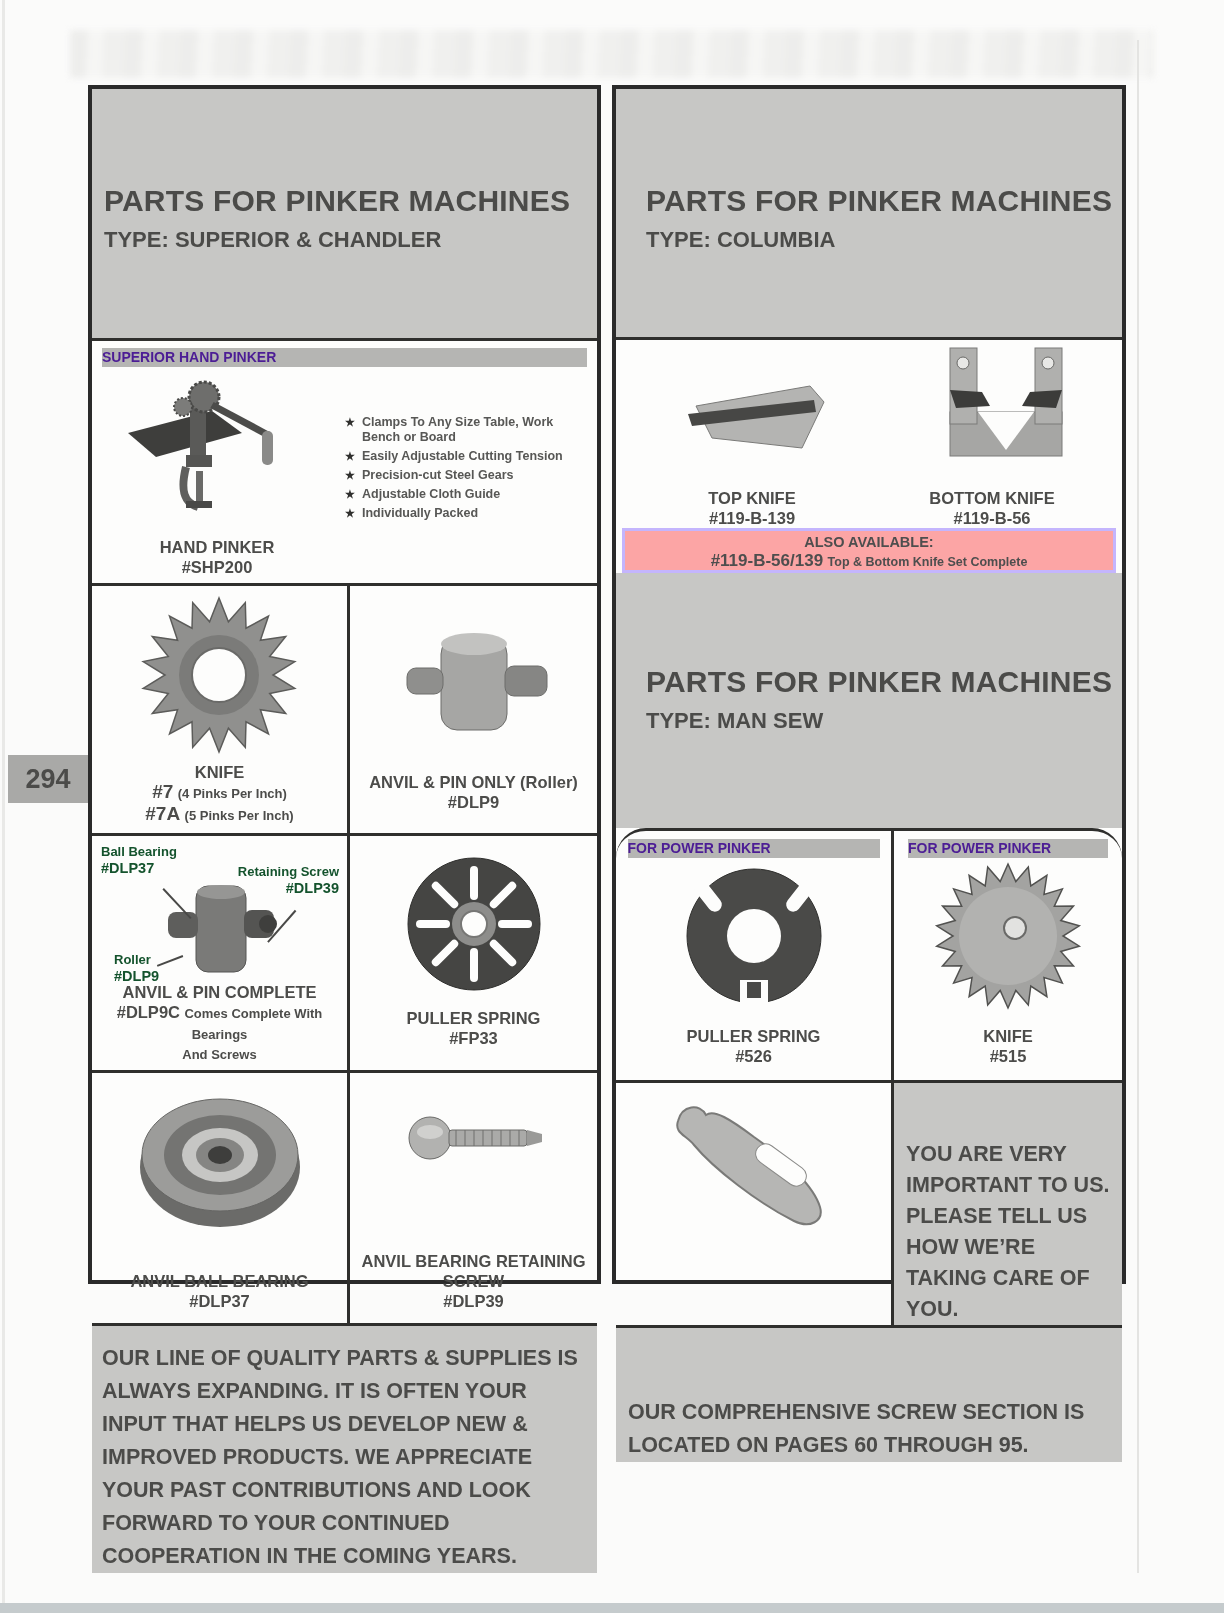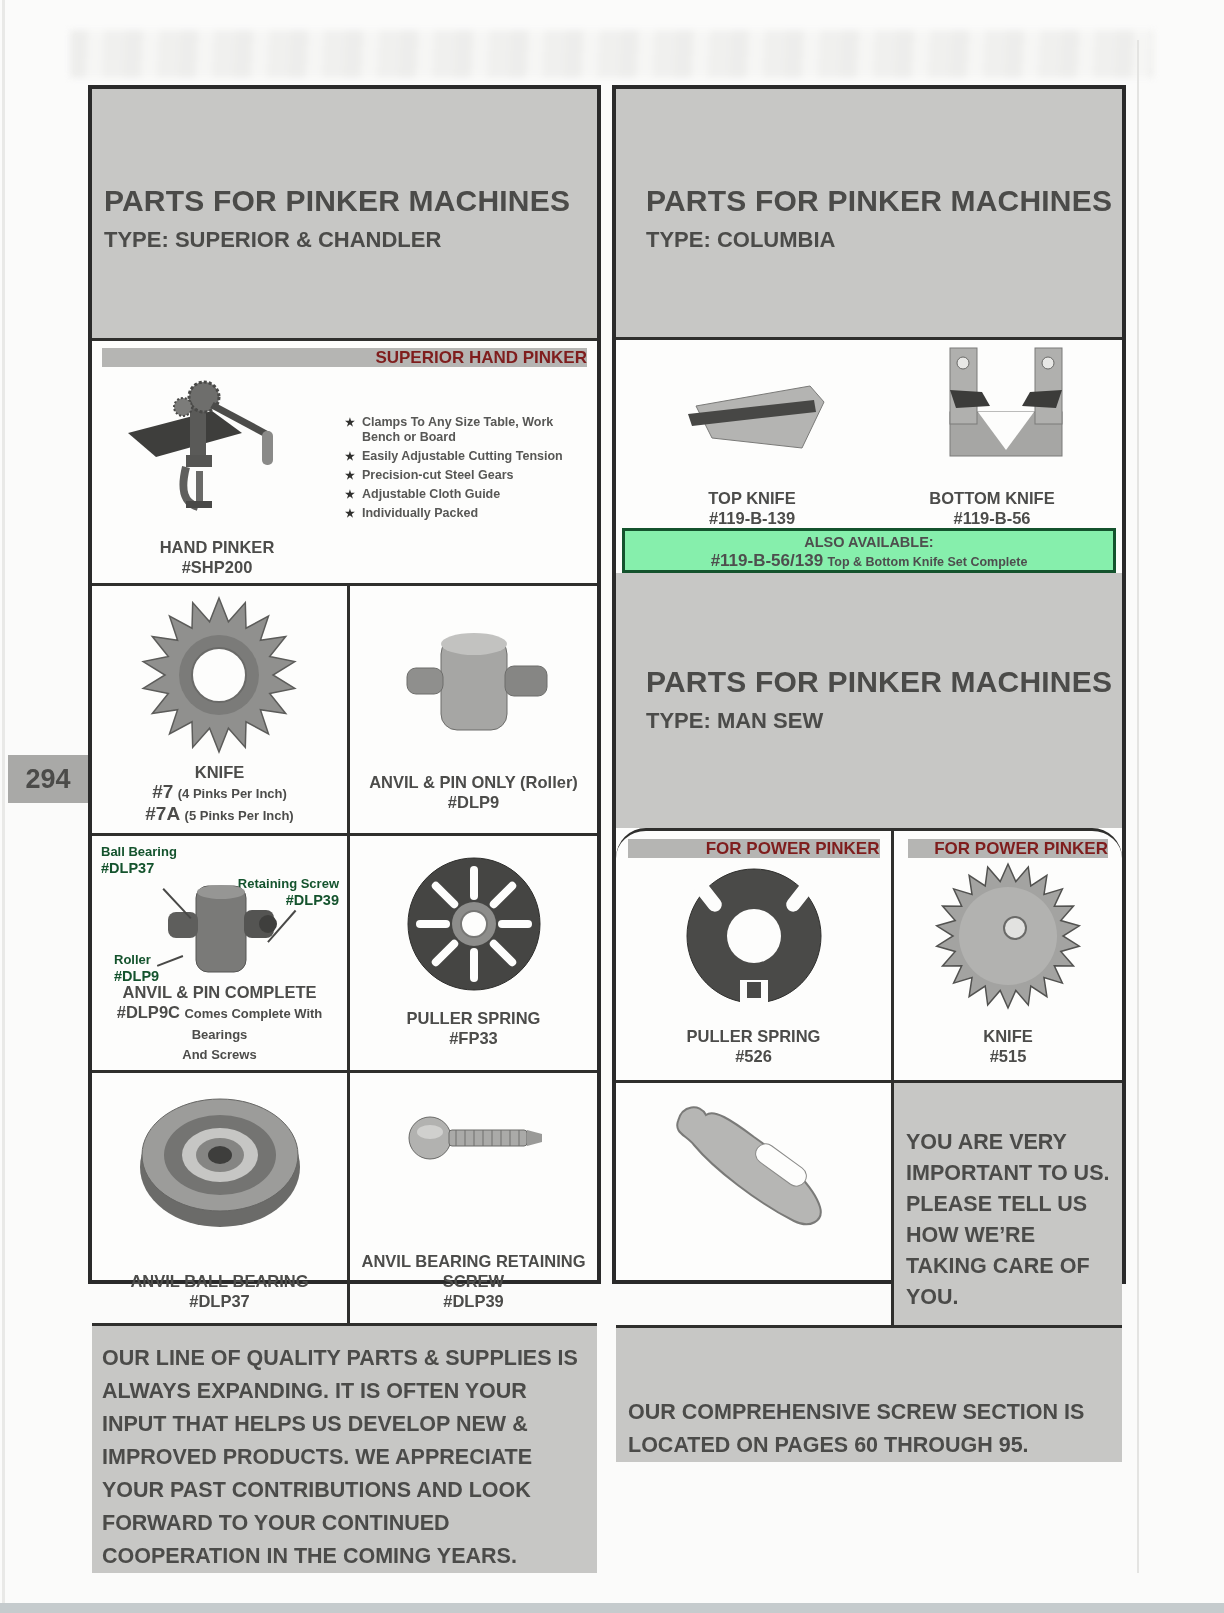--- a/index.html
+++ b/index.html
@@ -16,37 +16,37 @@
            font-weight:700;font-size:27px;color:#4b4b49;}
   .box{position:absolute;top:85px;height:1199px;border:4px solid #2a2a2a;background:#fdfdfc;
        box-sizing:border-box;display:flex;flex-direction:column;}
   #leftbox{left:88px;width:513px;}
   #rightbox{left:612px;width:514px;}
   .sec{box-sizing:border-box;position:relative;flex:0 0 auto;}
   .gray{background:#c7c7c5;}
   .bt{border-top:3px solid #2f2f2d;}
   .htitle{font-size:30px;font-weight:700;color:#4b4b49;letter-spacing:.2px;line-height:34px;}
   .hsub{font-size:22px;font-weight:700;color:#4b4b49;margin-top:9px;}
-  .banner{height:19px;line-height:19px;background:#b5b5b3;text-align:right;
-          font-size:17px;font-weight:700;color:#7f1d1d;}
+  .banner{height:19px;line-height:19px;background:#b5b5b3;text-align:left;
+          font-size:14px;font-weight:700;color:#4c1d95;}
   .cells{display:flex;}
   .cell{box-sizing:border-box;display:flex;flex-direction:column;align-items:center;position:relative;}
   .cR{border-right:3px solid #2f2f2d;}
   .cap{text-align:center;color:#4c4c4a;line-height:20px;}
   .nm,.no{font-weight:700;font-size:16.5px;display:block;}
   .inl{display:inline !important;}
   .noBig{font-weight:700;font-size:19px;}
   .sm{font-weight:600;font-size:13px;text-align:center;}
   .feat{display:flex;gap:5px;font-size:12.5px;font-weight:600;color:#575755;line-height:15px;margin-bottom:4px;}
   .feat .star{flex:0 0 12px;color:#2f2f2d;font-size:11px;line-height:15px;}
   .callout{position:absolute;font-size:13px;font-weight:600;line-height:16px;color:#14532d;}
   .callout b{font-size:14.5px;}
   .bigmsg{font-size:21.5px;font-weight:700;color:#4b4b49;line-height:33px;}
   .alsowrap{background:#fdfdfc;padding:0 6px;}
-  .alsobox{box-sizing:border-box;height:45px;border:3px solid #14532d;background:#86efac;
+  .alsobox{box-sizing:border-box;height:45px;border:3px solid #c4b5fd;background:#fca5a5;
            text-align:center;padding-top:2px;}
   .also-h{font-size:14.5px;font-weight:700;display:block;line-height:18px;}
   .also-no{font-size:17px;font-weight:700;}
   .also-d{font-size:12.5px;font-weight:600;}
   svg{display:block;}
   .clines{position:absolute;left:0;top:0;width:100%;height:100%;pointer-events:none;}
 </style>
 </head>
 <body>
 
@@ -135,21 +135,21 @@
         </div>
       </div>
     </div>
 
     <div class="sec bt cells" style="height:237px;">
       <div class="cell cR" style="width:258px;">
         <div class="callout" style="left:9px;top:8px;">
           <span>Ball Bearing</span><br>
           <b>#DLP37</b>
         </div>
-        <div class="callout" style="right:8px;top:40px;text-align:right;">
+        <div class="callout" style="right:8px;top:28px;text-align:right;">
           <span>Retaining Screw</span><br>
           <b>#DLP39</b>
         </div>
         <div class="callout" style="left:22px;top:116px;">
           <span>Roller</span><br>
           <b>#DLP9</b>
         </div>
         <svg style="position:absolute;left:72px;top:32px;" width="115" height="130" viewBox="0 0 115 130">
           <rect x="32" y="18" width="50" height="86" rx="12" fill="#7a7a78" stroke="#555553"></rect>
           <ellipse cx="57" cy="24" rx="24" ry="7" fill="#969694"></ellipse>
@@ -302,21 +302,21 @@
       </div>
     </div>
 
     <div class="sec bt cells" style="height:245px;">
       <div class="cell cR" style="width:278px;">
         <svg style="margin-top:10px;" width="195" height="148" viewBox="0 0 195 148">
           <path d="M22,28 C26,12 44,10 50,22 C58,16 74,26 98,44 C132,68 158,94 164,114 C168,128 154,136 138,128 C102,110 58,76 38,52 C30,42 18,40 22,28 Z" fill="#b6b6b4" stroke="#7a7a78" stroke-width="2"></path>
           <rect x="96" y="62" width="58" height="20" rx="10" fill="#fdfdfc" stroke="#8a8a88" transform="rotate(36 125 72)"></rect>
         </svg>
       </div>
-      <div class="cell gray" style="flex:1;align-items:flex-start;padding:44px 6px 0 12px;">
+      <div class="cell gray" style="flex:1;align-items:flex-start;padding:44px 6px 0 12px;justify-content:flex-end;">
         <div class="bigmsg" style="line-height:31px;">YOU ARE VERY IMPORTANT TO US. PLEASE TELL US HOW WE’RE TAKING CARE OF YOU.</div>
       </div>
     </div>
 
     <div class="sec bt gray" style="flex:1;padding:68px 10px 0 12px;">
       <div class="bigmsg">OUR COMPREHENSIVE SCREW SECTION IS LOCATED ON PAGES 60 THROUGH 95.</div>
     </div>
   </div>
 
   <div class="bstrip"></div>

